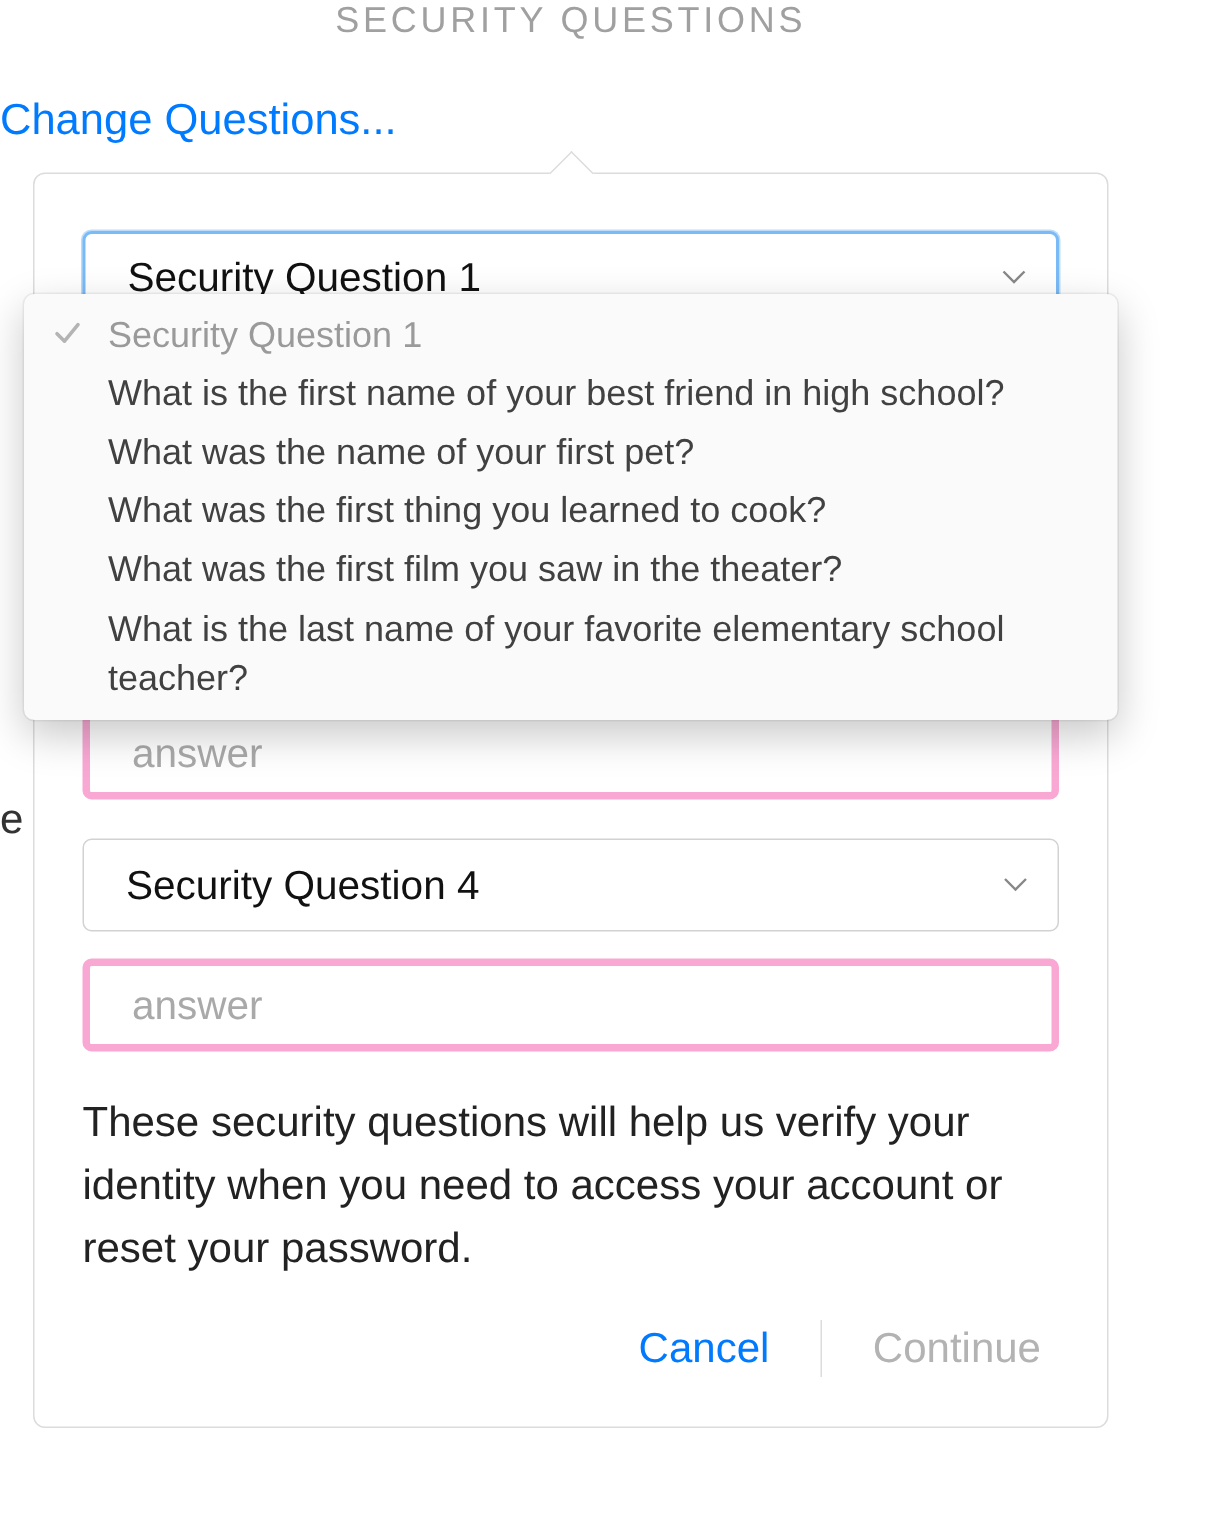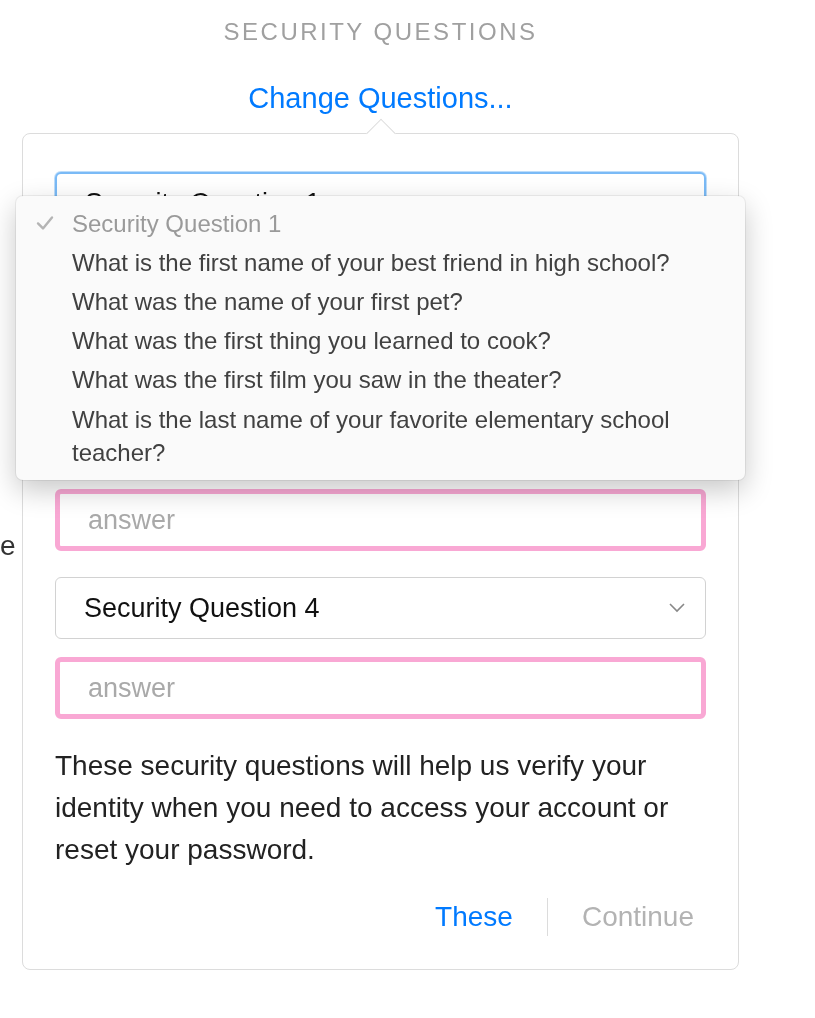--- a/index.html
+++ b/index.html
@@ -7,33 +7,31 @@
       width: 815px;
       height: 1018px;
       font-family: -apple-system, "Helvetica Neue", Helvetica, Arial, sans-serif;
       background: #ffffff;
       overflow: hidden;
     }
     .container {
       position: relative;
       width: 761px;
       height: 1018px;
-      padding-top: 18px;
     }
     .header-title {
       text-align: center;
       font-size: 24px;
       letter-spacing: 2.5px;
       color: #a0a0a0;
       font-weight: 400;
       margin-bottom: 10px;
     }
     .change-link {
       display: block;
-      text-align: center;
       font-size: 29px;
       color: #007aff;
       font-weight: 400;
       cursor: pointer;
       margin-bottom: 18px;
       text-decoration: none;
       margin-top: 36px;
     }
     .panel {
       position: relative;
@@ -207,21 +205,21 @@
       </span>
     </div>
 
     <div class="field-gap"></div>
 
     <input type="text" class="answer-field" placeholder="answer" style="">
 
     <div class="help-text">These security questions will help us verify your identity when you need to access your account or reset your password.</div>
 
     <div class="button-row">
-      <button class="btn-cancel">These</button>
+      <button class="btn-cancel">Cancel</button>
       <div class="btn-divider"></div>
       <button class="btn-continue" disabled="">Continue</button>
     </div>
   </div>
 
   <div class="dropdown">
     <div class="dropdown-item selected">
       <span class="dropdown-check">
         <svg width="18" height="18" viewBox="0 0 18 18">
             <path d="M2 9 L7 14 L16 3" fill="none" stroke="#b4b4b4" stroke-width="2.4" stroke-linecap="round" stroke-linejoin="round"></path>

